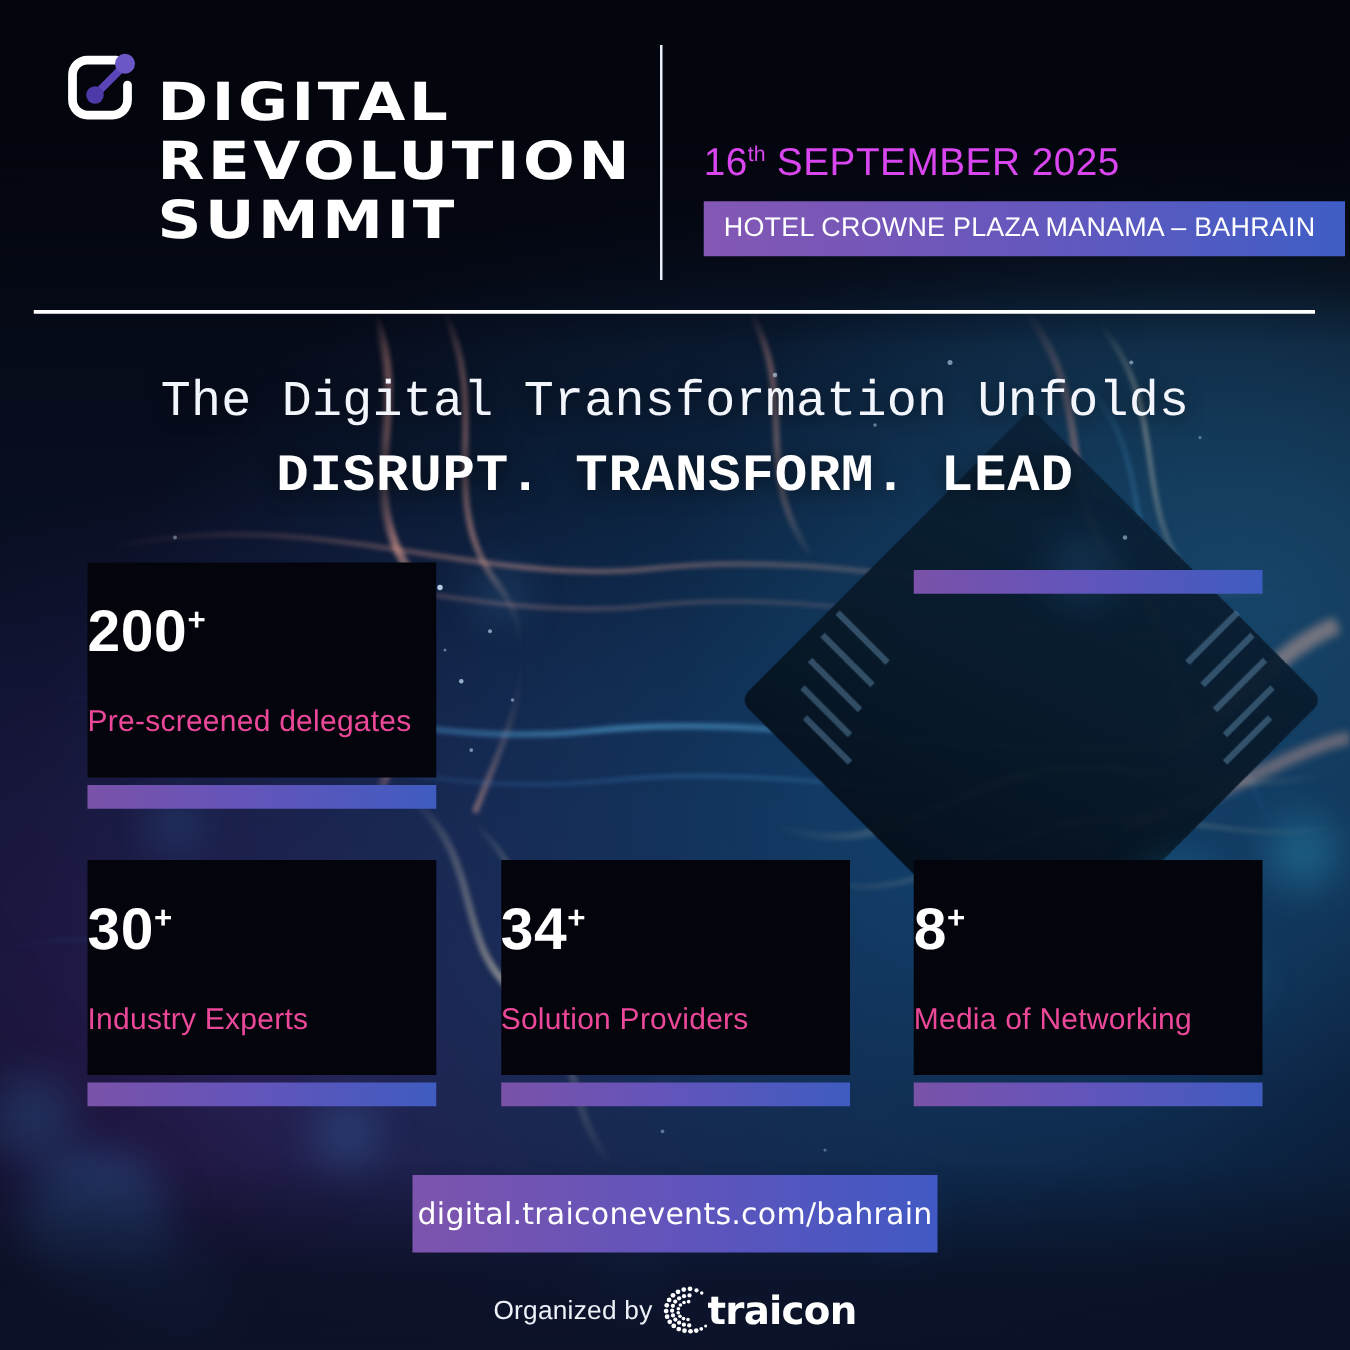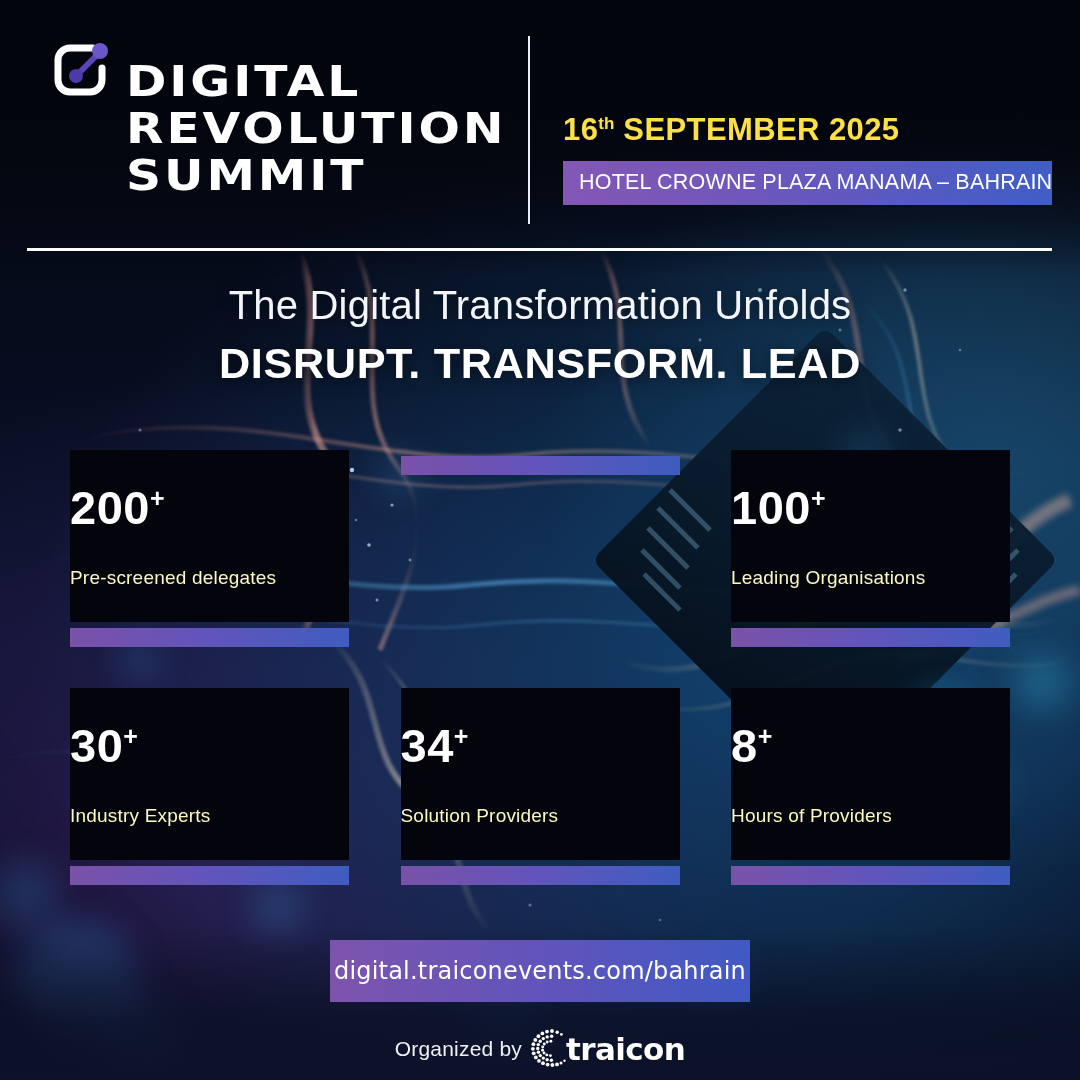--- a/index.html
+++ b/index.html
@@ -87,38 +87,38 @@
   .brand-title .l2{margin-left:0px;}
   .brand-title .l3{margin-left:0px;}
 
   .divider-v{
     position:absolute;left:528px;top:36px;width:2px;height:188px;
     background:#e9eefa;
   }
 
   .date-block{position:absolute;left:563px;top:112px;}
   .date-line{
-    font-size:31px;font-weight:700;letter-spacing:.4px;color:#fde047;white-space:nowrap;
+    font-size:31px;font-weight:400;letter-spacing:.4px;color:#d946ef;white-space:nowrap;
   }
   .date-line sup{font-size:17px;vertical-align:super;letter-spacing:0;}
 
   .venue-bar{
     margin-top:13px;
     display:inline-block;
-    padding:9px 0 10px 16px;
+    padding:9px 24px 10px 16px;
     background:linear-gradient(90deg,#8457b4 0%,#6a57bc 45%,#3f5ec6 100%);
     font-size:21.5px;font-weight:400;letter-spacing:.2px;color:#fff;white-space:nowrap;
   }
 
   .rule{
     position:absolute;left:27px;top:248px;width:1025px;height:3px;background:#ffffff;
   }
 
   
-  .headline{position:absolute;left:0;top:283px;width:1080px;text-align:center;}
+  .headline{position:absolute;left:0;top:300px;width:1080px;text-align:center;font-family:Liberation Mono, monospace;}
   .headline .tagline{
     font-size:40px;font-weight:300;letter-spacing:.2px;color:#f2f5fb;
     text-shadow:0 2px 14px rgba(0,0,0,.55);
   }
   .headline .slogan{
     margin-top:12px;
     font-size:42px;font-weight:700;letter-spacing:.6px;color:#ffffff;
     transform:scaleX(1.03);
     text-shadow:0 2px 16px rgba(0,0,0,.6);
   }
@@ -132,21 +132,21 @@
   .card-panel{
     height:172px;
     background:#04040c;
     display:flex;flex-direction:column;justify-content:center;
   }
   .card-num{
     font-size:47px;font-weight:700;line-height:1;color:#fff;letter-spacing:.5px;
   }
   .card-num sup{font-size:25px;vertical-align:super;font-weight:700;}
   .card-label{
-    margin-top:36px;font-size:19px;font-weight:300;color:#fef9c3;letter-spacing:.2px;
+    margin-top:36px;font-size:24px;font-weight:300;color:#ec4899;letter-spacing:.2px;
   }
   .card-bar{
     margin-top:6px;height:19px;
     background:linear-gradient(90deg,#7a52a8 0%,#6454ba 45%,#3f5cc0 100%);
   }
 
   
   .url-pill{
     position:absolute;left:330px;top:940px;width:420px;height:62px;
     background:linear-gradient(90deg,#7d54ad 0%,#6154bb 50%,#4159c4 100%);
@@ -332,27 +332,20 @@
           <div class="card-num"><span>200</span><sup>+</sup></div>
           <div class="card-label">Pre-screened delegates</div>
         </div>
         <div class="card-bar"></div>
       </div>
 
       <div class="card">
         <div class="card-bar"></div>
       </div>
 
-      <div class="card">
-        <div class="card-panel">
-          <div class="card-num"><span>100</span><sup>+</sup></div>
-          <div class="card-label">Leading Organisations</div>
-        </div>
-        <div class="card-bar"></div>
-      </div>
 
     </div>
 
     <div class="stat-row r2">
 
       <div class="card">
         <div class="card-panel">
           <div class="card-num"><span>30</span><sup>+</sup></div>
           <div class="card-label">Industry Experts</div>
         </div>
@@ -363,21 +356,21 @@
         <div class="card-panel">
           <div class="card-num"><span>34</span><sup>+</sup></div>
           <div class="card-label">Solution Providers</div>
         </div>
         <div class="card-bar"></div>
       </div>
 
       <div class="card">
         <div class="card-panel">
           <div class="card-num"><span>8</span><sup>+</sup></div>
-          <div class="card-label">Hours of Providers</div>
+          <div class="card-label">Media of Networking</div>
         </div>
         <div class="card-bar"></div>
       </div>
 
     </div>
   </div>
 
   <div class="url-pill">
     <span class="url-text">digital.traiconevents.com/bahrain</span>
   </div>

